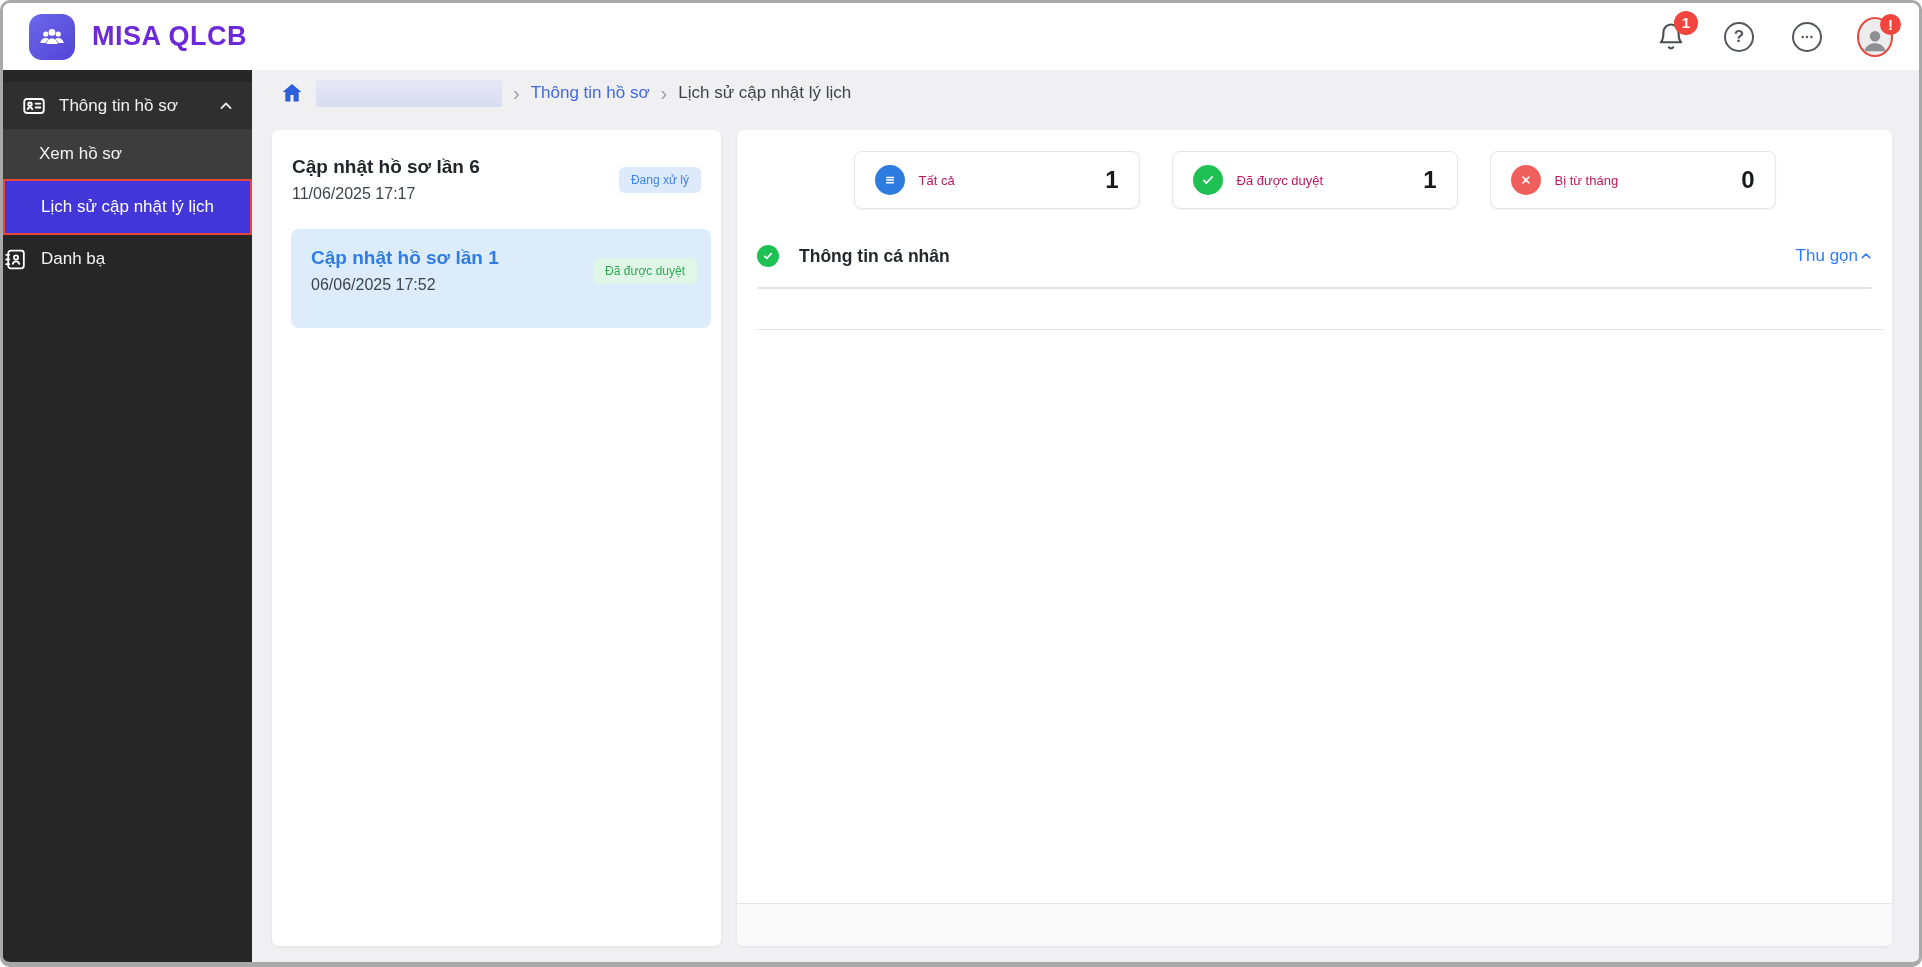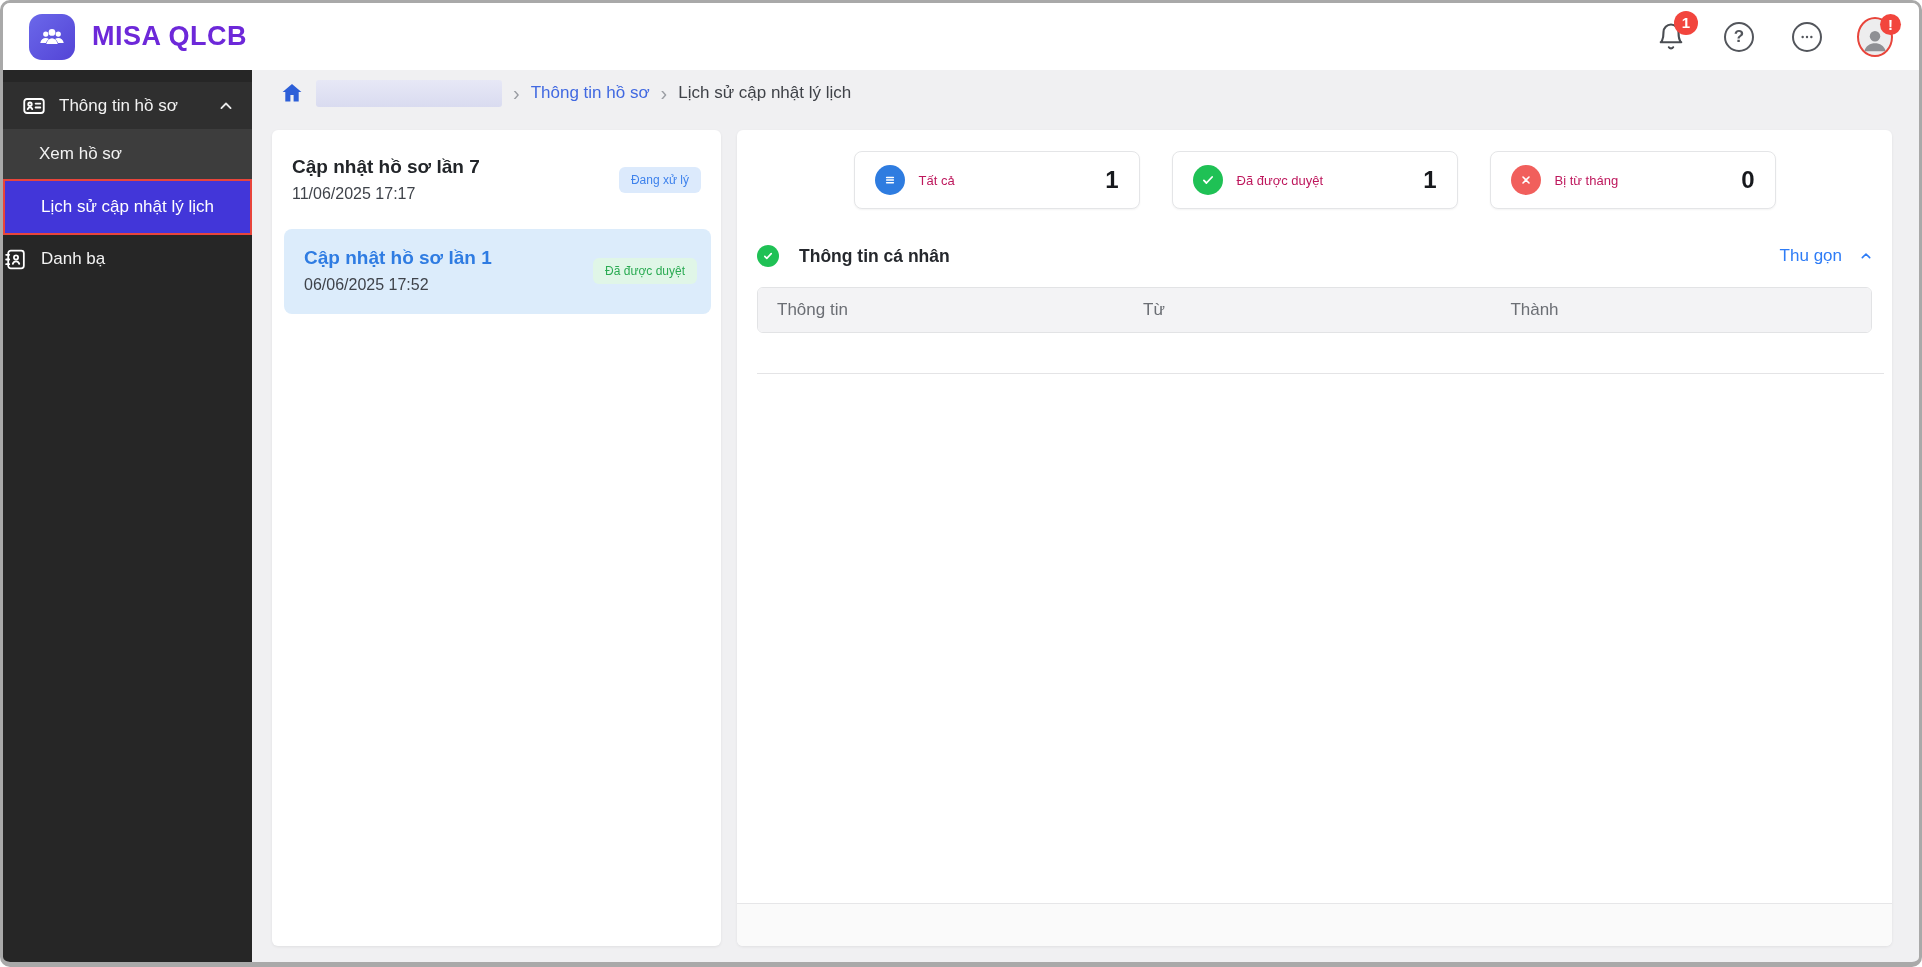--- a/index.html
+++ b/index.html
@@ -82,42 +82,42 @@
   .detail-panel{flex:1;position:relative;overflow:hidden;}
 
   
   .hist-item{display:flex;align-items:center;padding:26px 20px 18px 20px;cursor:pointer;}
   .hist-texts{flex:1;min-width:0;}
   .hist-title{font-size:19px;font-weight:700;color:#222529;}
   .hist-date{font-size:16px;color:#3f434a;margin-top:7px;}
   .badge{font-size:12px;padding:6px 12px;border-radius:6px;white-space:nowrap;flex:none;}
   .badge.processing{background:#dceafc;color:#3e82ec;}
   .badge.approved{background:#e0f6e7;color:#2bab53;}
-  .hist-item.selected{background:#dcecfb;border-radius:8px;margin:8px 10px 0 12px;padding:18px 14px 20px 20px;}
+  .hist-item.selected{background:#dcecfb;border-radius:8px;margin:8px 10px 0 19px;padding:18px 14px 34px 20px;}
   .hist-item.selected .hist-title{color:#2f7ce2;}
 
   
   .stats-row{display:flex;justify-content:center;gap:32px;margin-top:21px;}
   .stat-card{
     width:286px;height:58px;background:#fff;border:1px solid #e4e5e7;border-radius:8px;
     box-shadow:0 1px 2px rgba(0,0,0,.05);display:flex;align-items:center;
     padding:0 20px;box-sizing:border-box;cursor:pointer;
   }
   .stat-icon{width:30px;height:30px;border-radius:50%;display:flex;align-items:center;justify-content:center;flex:none;}
   .stat-icon.blue{background:#2e7ce0;}
   .stat-icon.green{background:#1fc155;}
   .stat-icon.red{background:#f15f5c;}
   .stat-label{font-size:13px;color:#be185d;margin-left:14px;}
   .stat-value{margin-left:auto;font-size:24px;font-weight:700;color:#17191d;}
 
   
   .section-head{display:flex;align-items:center;margin:36px 18px 0 20px;}
   .sec-icon{width:22px;height:22px;border-radius:50%;background:#1fc155;display:flex;align-items:center;justify-content:center;flex:none;}
   .sec-title{font-size:17.5px;font-weight:700;color:#25282d;margin-left:20px;}
-  .collapse-link{margin-left:auto;display:flex;align-items:center;gap:16px;color:#2e7cf6;font-size:17px;cursor:pointer;}
+  .collapse-link{margin-left:auto;display:flex;align-items:center;gap:0;color:#2e7cf6;font-size:17px;cursor:pointer;}
   .collapse-link svg{width:16px;height:16px;}
 
   .tbl{margin:20px 20px 0 20px;border:1px solid #e2e3e5;border-radius:6px;overflow:hidden;}
   .tbl-head{display:flex;background:#f3f3f5;height:44px;align-items:center;color:#6b6e74;font-size:17px;}
   .tbl-row{display:flex;height:54px;align-items:center;background:#fff;font-size:17px;color:#2b2e33;border-top:1px solid #e6e7e9;}
   .c1{width:34.6%;padding-left:19px;box-sizing:border-box;}
   .c2{width:33%;}
   .c3{flex:1;}
 
   .divider{height:1px;background:#e4e4e6;margin:40px 8px 0 20px;}
@@ -218,21 +218,21 @@
       <span class="crumb-link">Thông tin hồ sơ</span>
       <span class="crumb-sep">›</span>
       <span class="crumb-current">Lịch sử cập nhật lý lịch</span>
     </div>
 
     <div class="panels">
 
       <section class="panel history-panel">
         <div class="hist-item">
           <div class="hist-texts">
-            <div class="hist-title">Cập nhật hồ sơ lần 7</div>
+            <div class="hist-title">Cập nhật hồ sơ lần 6</div>
             <div class="hist-date">11/06/2025 17:17</div>
           </div>
           <span class="badge processing">Đang xử lý</span>
         </div>
         <div class="hist-item selected">
           <div class="hist-texts">
             <div class="hist-title">Cập nhật hồ sơ lần 1</div>
             <div class="hist-date">06/06/2025 17:52</div>
           </div>
           <span class="badge approved">Đã được duyệt</span>
@@ -280,25 +280,20 @@
           <span class="sec-title">Thông tin cá nhân</span>
           <span class="collapse-link">
             <span>Thu gọn</span>
             <svg viewBox="0 0 24 24" fill="none" stroke="#2e7cf6" stroke-width="2.4" stroke-linecap="round" stroke-linejoin="round">
               <path d="M6.5 14.5L12 9l5.5 5.5"></path>
             </svg>
           </span>
         </div>
 
         <div class="tbl">
-          <div class="tbl-head">
-            <div class="c1">Thông tin</div>
-            <div class="c2">Từ</div>
-            <div class="c3">Thành</div>
-          </div>
         </div>
 
         <div class="divider"></div>
 
         <div class="panel-footer"></div>
       </section>
 
     </div>
   </div>
 </div>

